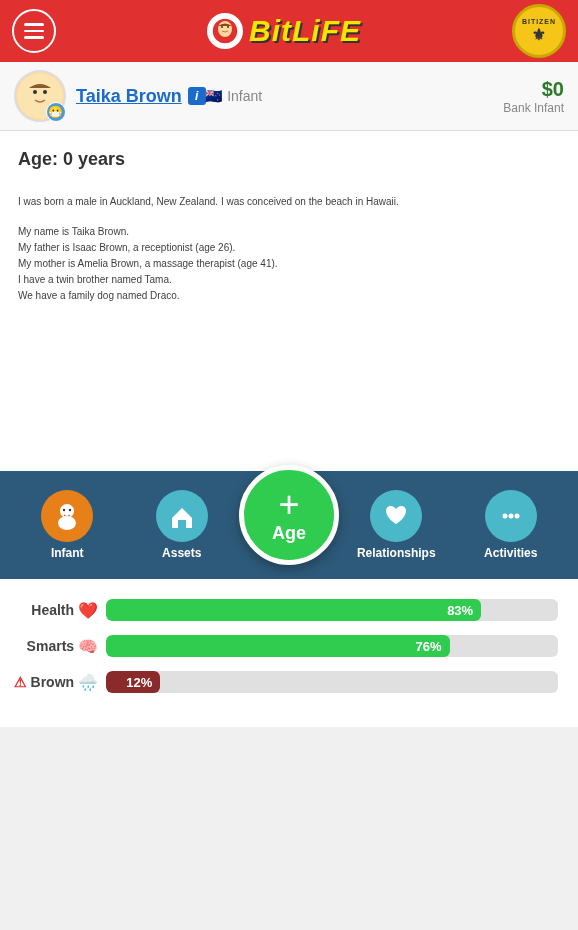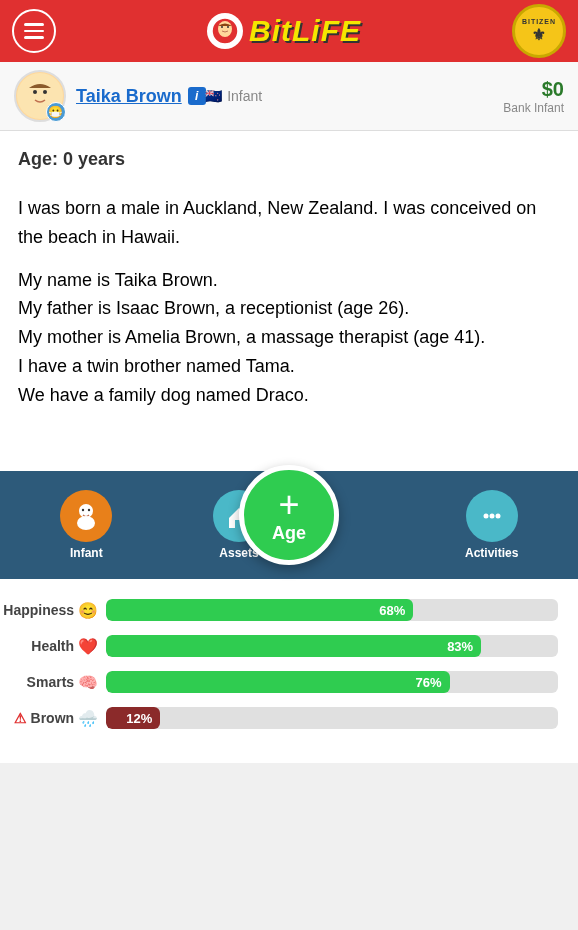--- a/index.html
+++ b/index.html
@@ -184,22 +184,22 @@
       height: 340px;
       overflow-y: auto;
     }
     .age-heading {
       font-size: 18px;
       font-weight: bold;
       color: #333;
       margin-bottom: 24px;
     }
     .life-text {
-      font-size: 18px;
-      color: #000000;
+      font-size: 10px;
+      color: #404040;
       line-height: 1.6;
     }
     .life-text p {
       margin-bottom: 14px;
     }
 
     
     .bottom-nav {
       background: #2d5a7a;
       height: 108px;
@@ -413,51 +413,48 @@
       <svg width="28" height="28" viewBox="0 0 28 28">
         <path d="M4 16 L14 6 L24 16 L24 26 L4 26 Z" fill="white"></path>
         <rect x="10" y="18" width="8" height="8" fill="#4ab8c8"></rect>
       </svg>
     </div>
     <span class="nav-label">Assets</span>
   </div>
 
   <div style="width:100px; flex-shrink:0;"></div>
 
+  <div class="nav-item">
+    <div class="nav-icon-circle">
+      <svg width="28" height="28" viewBox="0 0 28 28">
+        <path d="M14 22 C14 22 4 16 4 9 C4 6 6 4 9 4 C11 4 13 5.5 14 7 C15 5.5 17 4 19 4 C22 4 24 6 24 9 C24 16 14 22 14 22Z" fill="white"></path>
+      </svg>
+    </div>
+    <span class="nav-label">Relationships</span>
+  </div>
 
   <div class="nav-item">
     <div class="nav-icon-circle">
       <svg width="28" height="28" viewBox="0 0 28 28">
         <circle cx="8" cy="14" r="2.5" fill="white"></circle>
         <circle cx="14" cy="14" r="2.5" fill="white"></circle>
         <circle cx="20" cy="14" r="2.5" fill="white"></circle>
       </svg>
     </div>
     <span class="nav-label">Activities</span>
   </div>
 
   <div class="age-center-btn">
     <span class="age-plus">+</span>
     <span class="age-btn-label">Age</span>
   </div>
 </div>
 
 <div class="stats-section">
 
-  <div class="stat-row">
-    <div class="stat-label">
-      <span>Happiness</span>
-      <span class="stat-icon">😊</span>
-    </div>
-    <div class="stat-bar-container">
-      <div class="stat-bar-fill" style="width:68%">
-        <span>68%</span>
-      </div>
-    </div>
-  </div>
 
   <div class="stat-row">
     <div class="stat-label">
       <span>Health</span>
       <span class="stat-icon">❤️</span>
     </div>
     <div class="stat-bar-container">
       <div class="stat-bar-fill" style="width:83%">
         <span>83%</span>
       </div>

